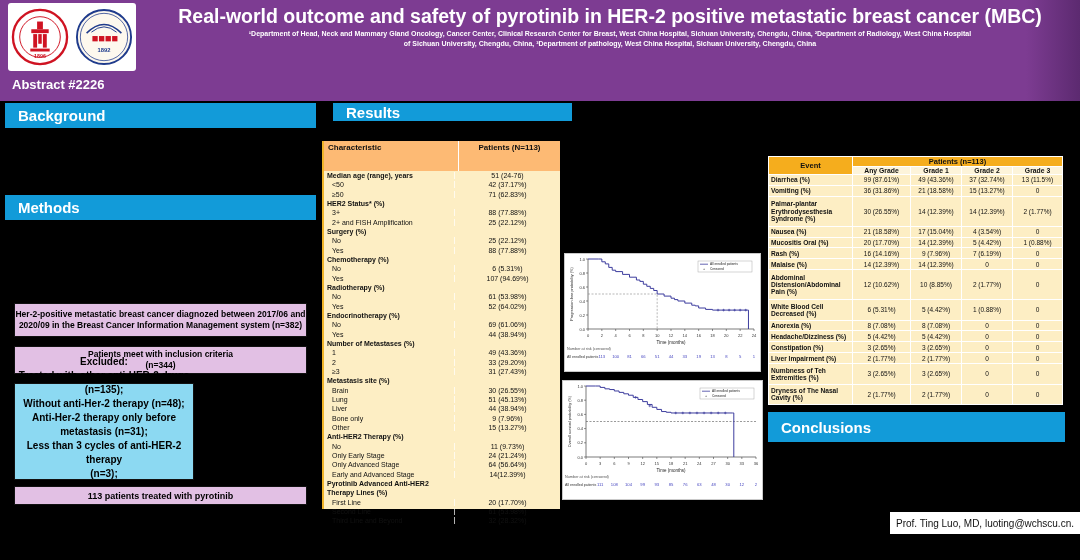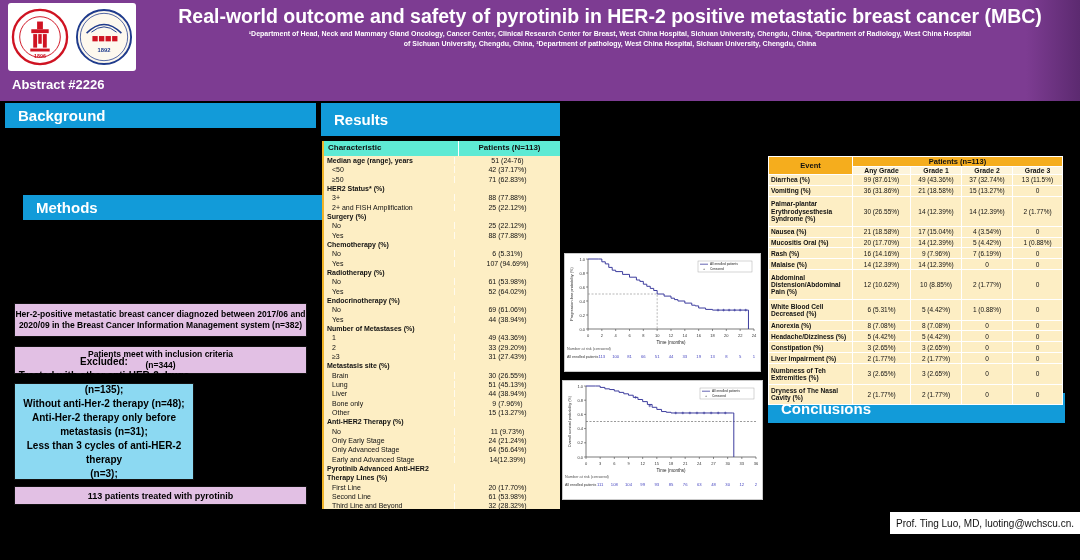--- a/index.html
+++ b/index.html
@@ -12,36 +12,36 @@
     display:flex;align-items:center;justify-content:space-around;}
   #abstract-label{left:12px;top:77px;color:#fff;font-weight:bold;font-size:13px;}
   #title-block{left:145px;top:4px;width:930px;text-align:center;color:#fff;}
   .title-line{font-size:19.5px;font-weight:bold;line-height:24px;}
   #authors{font-size:11px;font-weight:bold;margin-top:4px;}
   .affil{font-size:7px;font-weight:bold;line-height:9px;margin-top:1px;}
   
   .section-bar{background:#129bd9;color:#fff;font-weight:bold;font-size:15px;
     display:flex;align-items:center;padding-left:13px;box-sizing:border-box;}
   #bar-background{left:5px;top:103px;width:311px;height:25px;}
-  #bar-methods{left:5px;top:195px;width:311px;height:25px;margin-left:18px;}
-  #bar-results{left:321px;top:103px;width:239px;height:33px;}
-  #bar-conclusions{left:768px;top:393px;width:297px;height:30px;text-align:center;}
+  #bar-methods{left:5px;top:195px;width:311px;height:25px;}
+  #bar-results{left:333px;top:103px;width:239px;height:18px;}
+  #bar-conclusions{left:768px;top:412px;width:297px;height:30px;text-align:center;}
   
   .flow-box{box-sizing:border-box;border:1px solid #111;color:#000;font-weight:bold;
     text-align:center;white-space:pre-line;display:flex;align-items:center;justify-content:center;}
   .pink{background:#e2c0e4;}
   .cyan{background:#8cd9f2;}
   #fbox1{left:14px;top:303px;width:293px;height:34px;font-size:8.5px;line-height:11px;}
   #fbox2{left:14px;top:346px;width:293px;height:28px;font-size:8.5px;line-height:11px;}
   #fbox3{left:14px;top:383px;width:180px;height:97px;font-size:10px;line-height:14px;}
   #fbox4{left:14px;top:486px;width:293px;height:19px;font-size:9px;}
   
   #demo-table{left:322px;top:141px;width:238px;height:368px;background:#fdeec4;
     border-left:2px solid #f0b429;box-sizing:border-box;}
-  .demo-head{display:flex;height:15px;background:#5eead4;font-size:8px;font-weight:bold;color:#111;}
+  .demo-head{display:flex;height:30px;background:#fdba74;font-size:8px;font-weight:bold;color:#111;}
   .demo-head .c1{flex:0 0 130px;padding-left:4px;line-height:13px;}
   .demo-head .c2{flex:1;text-align:center;line-height:13px;border-left:1px solid #fff;}
   .demo-row{display:flex;height:9.34px;font-size:7px;color:#111;align-items:center;}
   .demo-row .lbl{flex:0 0 130px;padding-left:8px;box-sizing:border-box;white-space:nowrap;}
   .demo-row .lbl.b{font-weight:bold;padding-left:3px;}
   .demo-row .val{flex:1;text-align:center;border-left:1px solid rgba(255,255,255,.7);}
   
   #ae-wrap{left:768px;top:156px;width:244px;height:249px;}
   table.ae{width:294px;height:249px;border-collapse:collapse;table-layout:fixed;}
   table.ae th,table.ae td{border:1px solid #fff;padding:0 2px;color:#111;}

